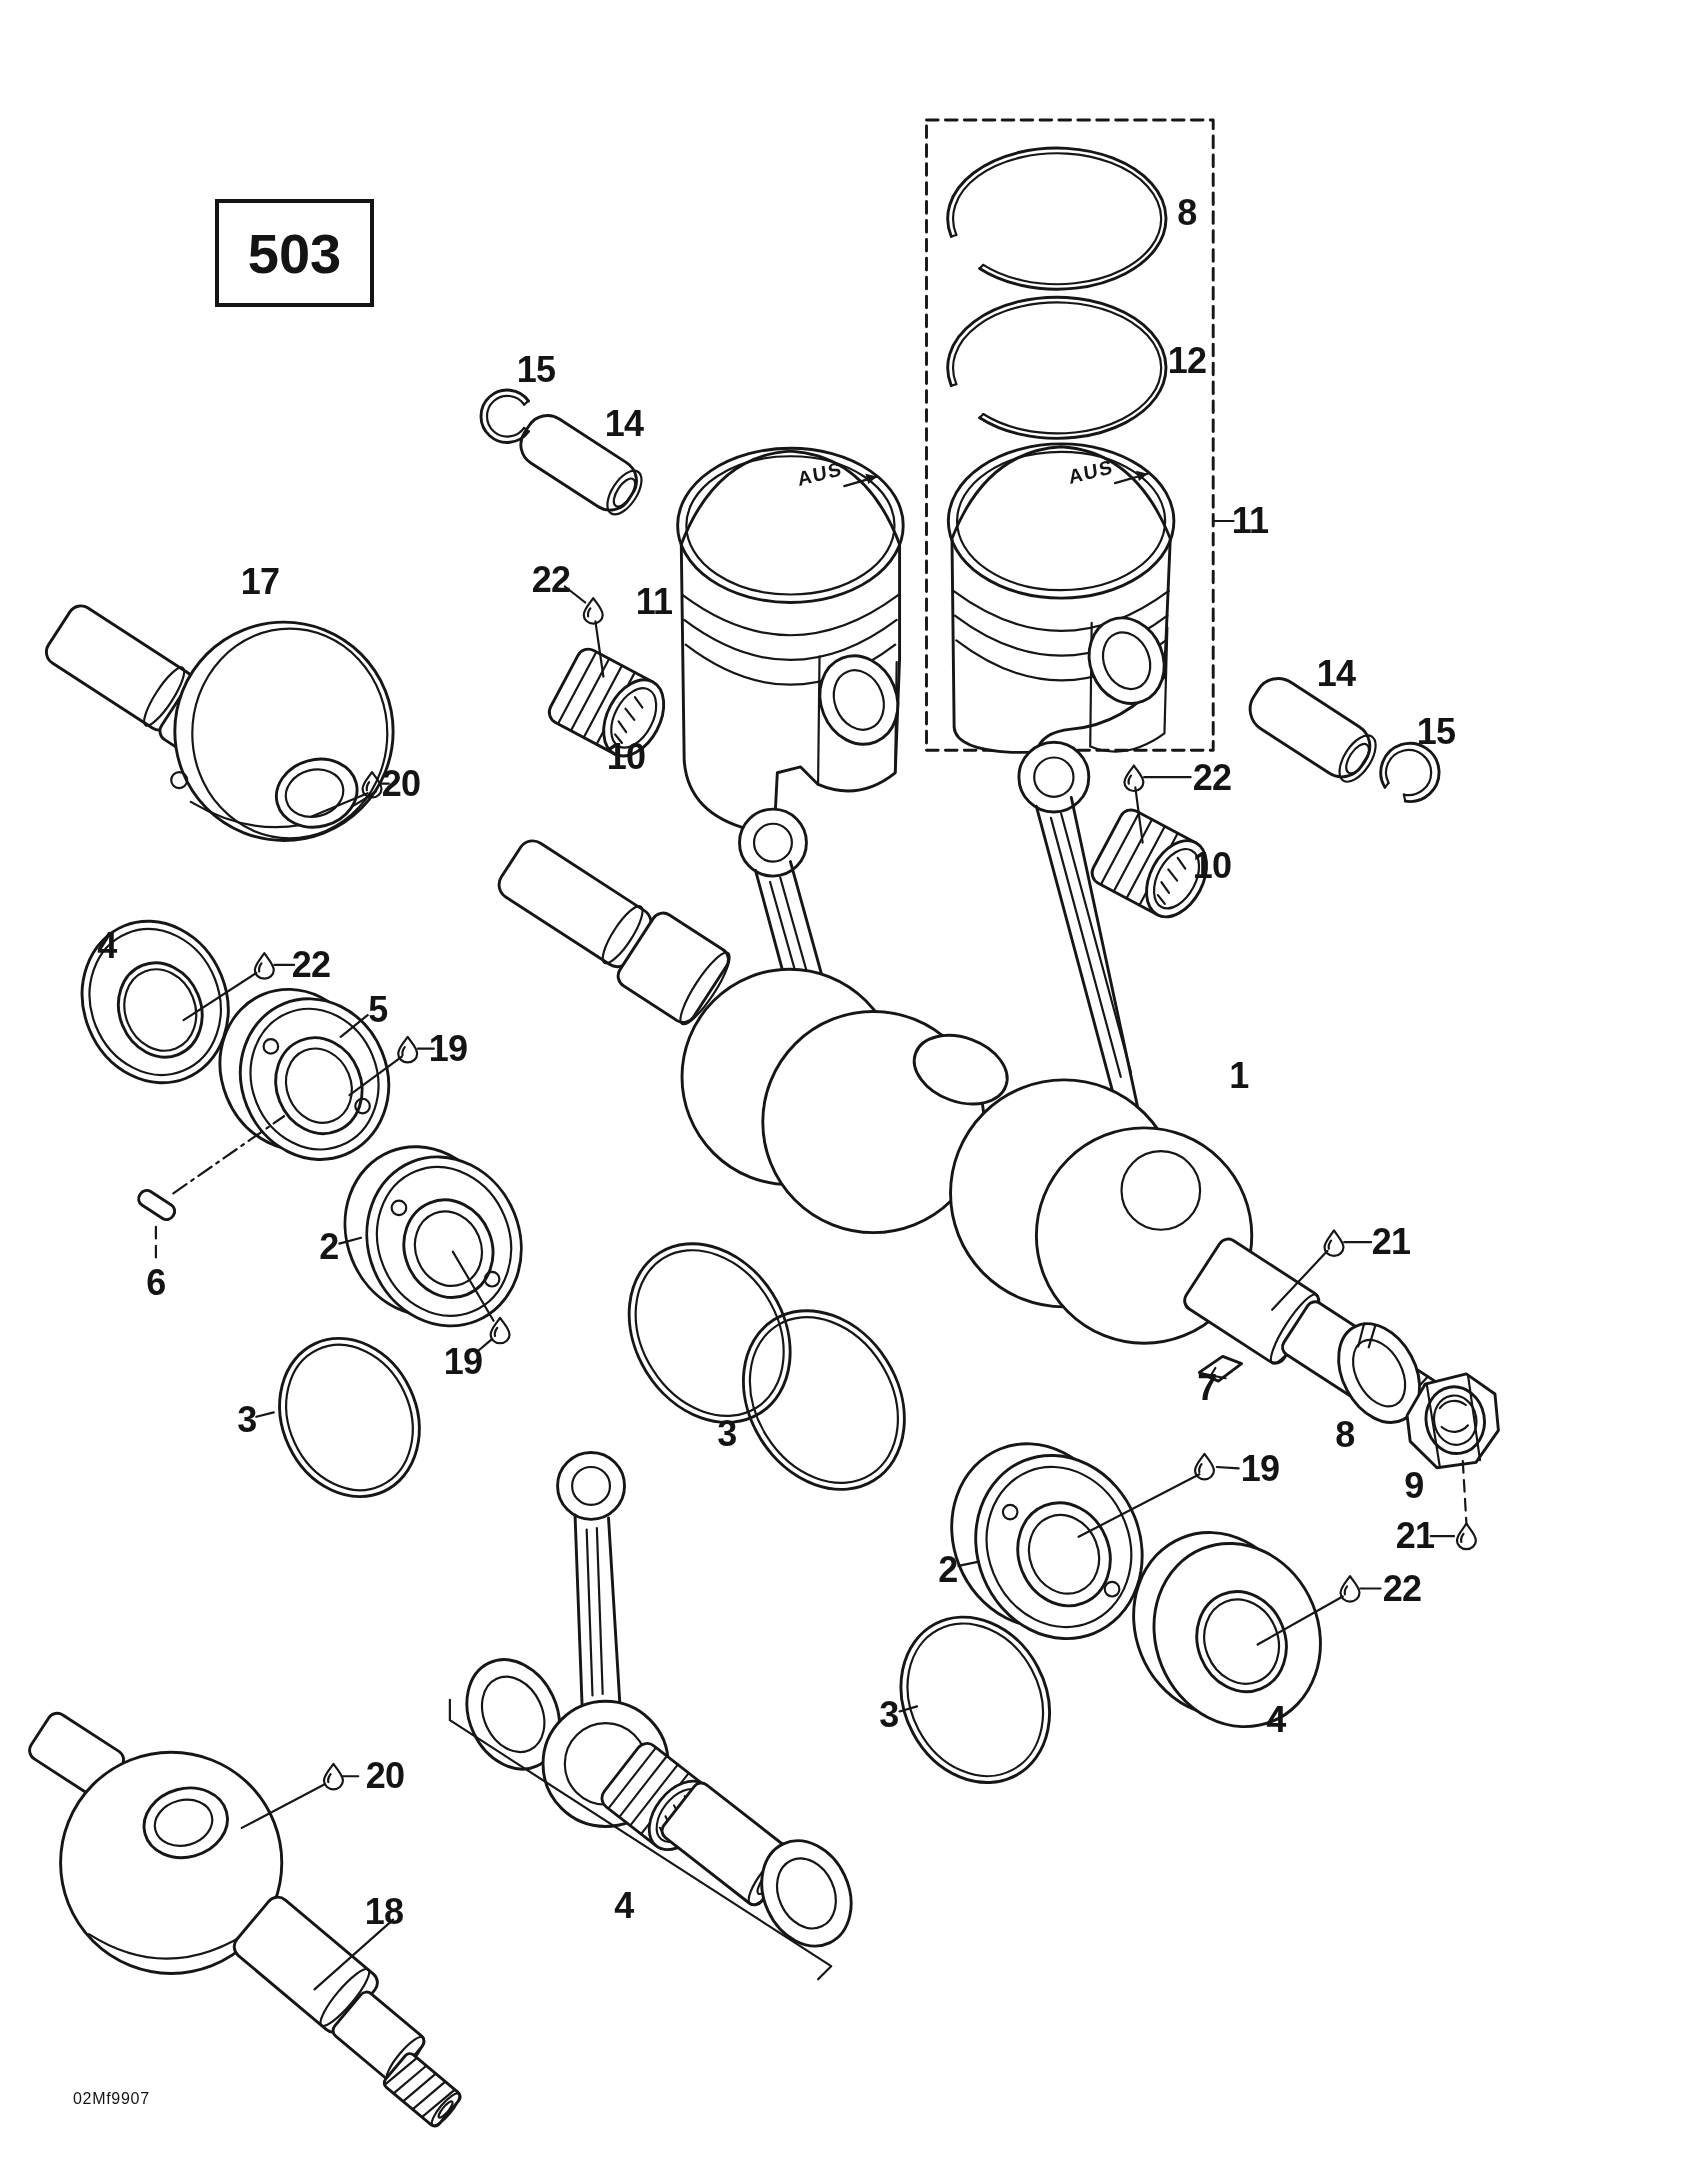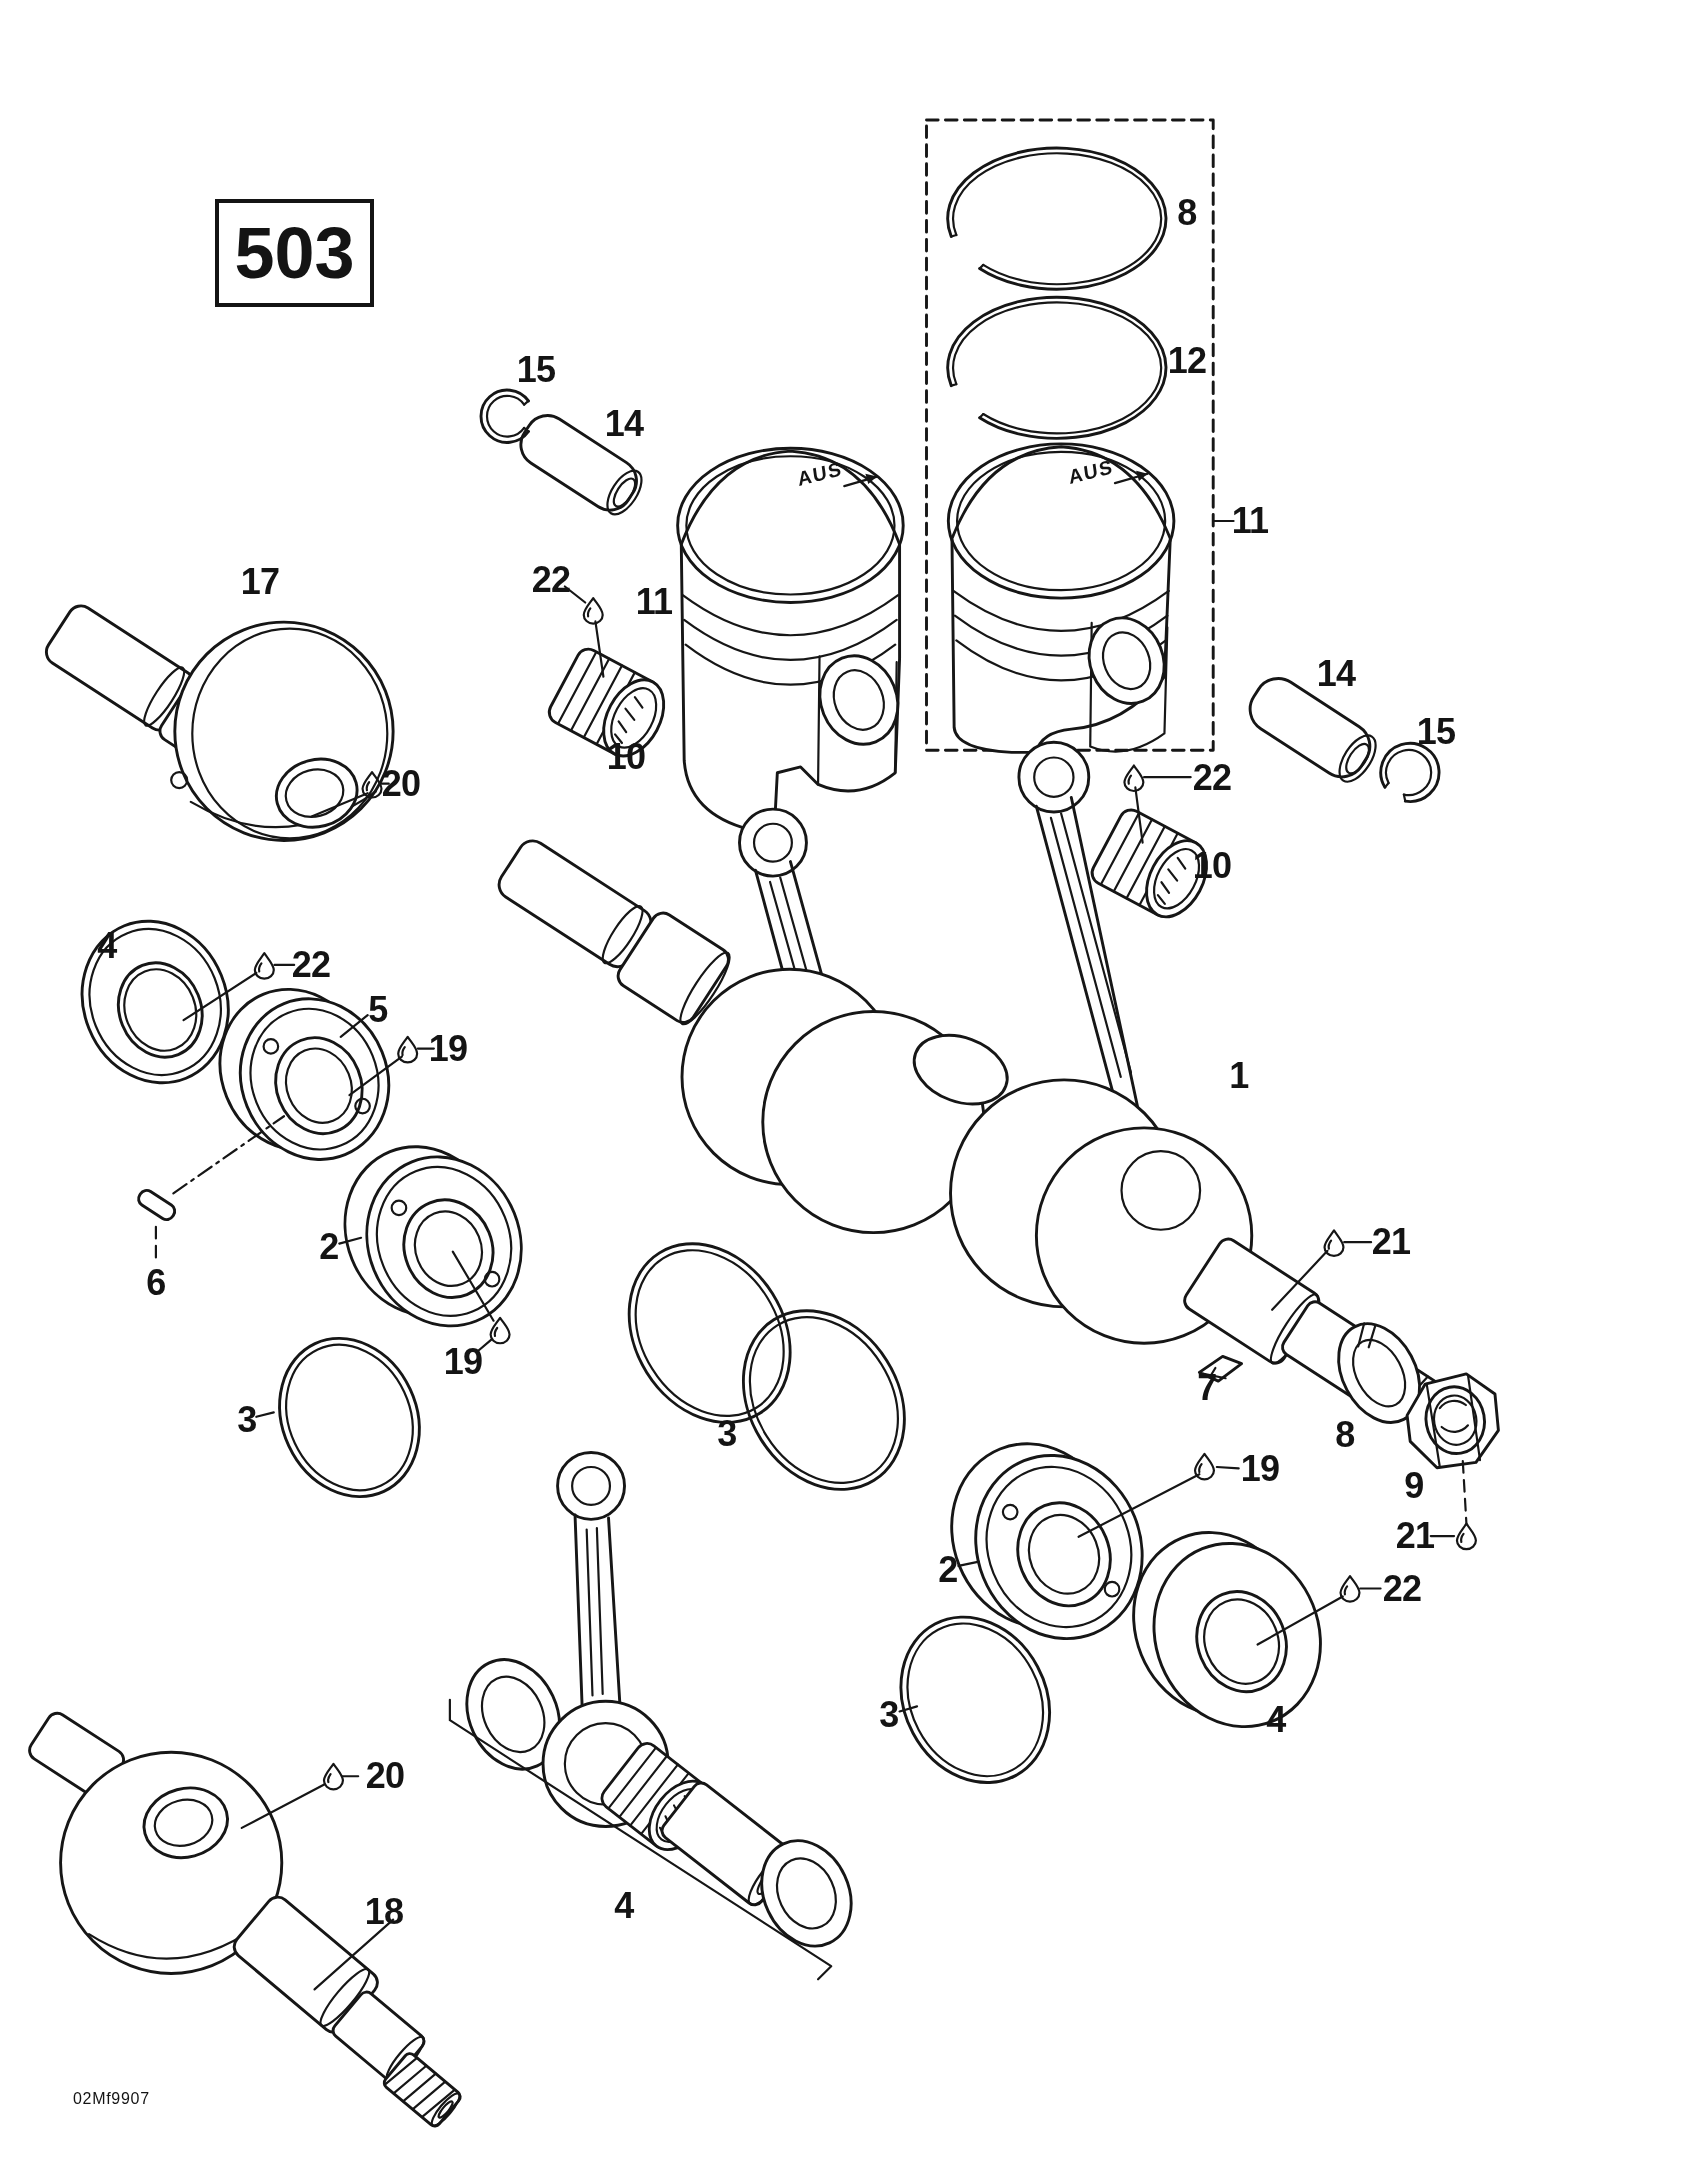--- a/index.html
+++ b/index.html
@@ -10,21 +10,21 @@
   svg .thin{stroke-width:3;}
   svg .wf{fill:#ffffff;stroke:#161616;stroke-width:4;stroke-linejoin:round;}
   svg .solid{fill:#161616;stroke:none;}
   svg .dash{stroke-dasharray:16 10;}
   svg .dashdot{stroke-dasharray:22 8 4 8;}
   .lbl{position:absolute;transform:translate(-50%,-50%);font-size:36px;font-weight:700;
        white-space:nowrap;letter-spacing:-0.7px;}
   .aus{position:absolute;font-size:19.6px;font-weight:700;letter-spacing:1.5px;
        transform:translate(-50%,-50%) rotate(-14deg) skewX(-6deg);}
   .badge{position:absolute;left:215px;top:199px;width:151px;height:100px;border:4.4px solid #141414;
-         display:flex;align-items:center;justify-content:center;font-size:72px;font-weight:700;}
+         display:flex;align-items:center;justify-content:center;font-size:56px;font-weight:700;}
   .code{position:absolute;left:73px;top:2090px;font-size:16px;font-weight:400;letter-spacing:0.7px;}
 </style>
 </head>
 <body>
 
 <div id="page">
 
 <svg width="1682" height="2183" viewBox="0 0 2311 3000">
   <defs>
     <g id="oil-drop">

